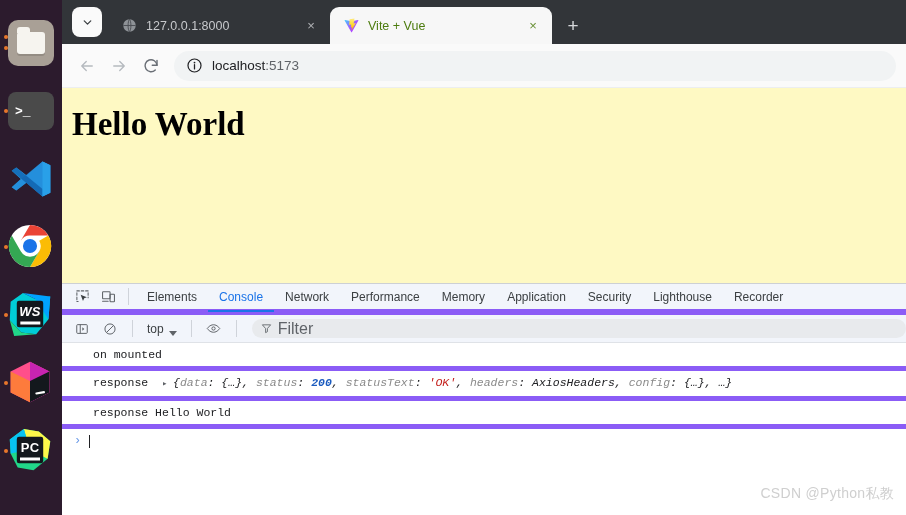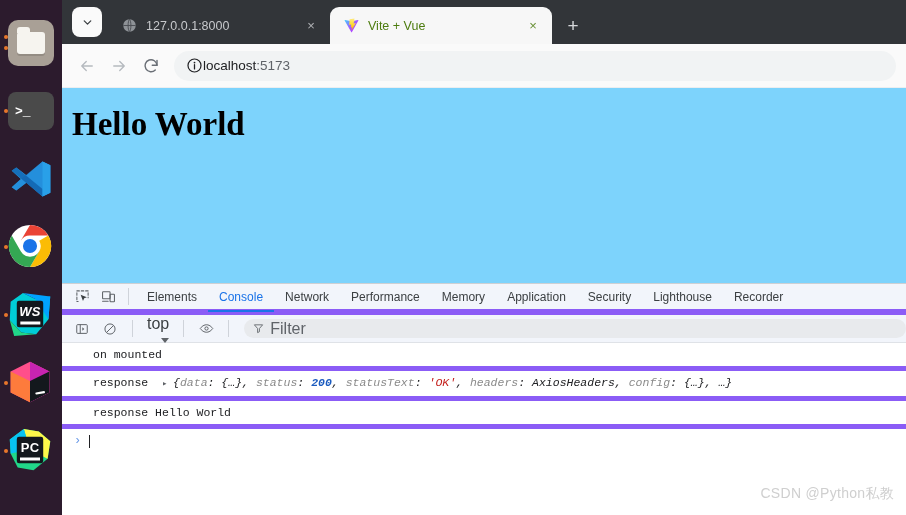--- a/index.html
+++ b/index.html
@@ -75,43 +75,43 @@
   .tab-newbtn { width: 26px; height: 26px; margin: 0 0 6px 8px; display:flex; align-items:center; justify-content:center;
                 color: #d5d7da; font-size: 19px; line-height: 1; border-radius: 50%; flex:0 0 auto; }
 
   
   #toolbar { height: 44px; background: #fafafa; display: flex; align-items: center; padding: 0 10px; gap: 2px;
              border-bottom: 1px solid #eceef0; }
   .nav-btn { width: 30px; height: 30px; border-radius: 50%; display:flex; align-items:center; justify-content:center;
              color: #6a6f76; flex:0 0 auto; }
   .nav-btn.disabled { color: #b5babf; }
   #omnibox { flex: 1 1 auto; height: 30px; background: #f1f3f4; border-radius: 16px; margin-left: 6px;
-             display: flex; align-items: center; padding: 0 12px; }
+             display: flex; align-items: center; padding: 0 12px; gap: 9px; }
   .omni-info { width: 17px; height: 17px; flex:0 0 auto; }
   .omni-url { font-size: 13.5px; color: #202124; font-family: "Liberation Sans", sans-serif; white-space: nowrap; }
   .omni-url .port { color: #5f6368; }
 
   
-  #viewport { height: 196px; background: #7dd3fc; padding: 18px 0 0 10px; overflow: hidden; }
+  #viewport { height: 196px; background: #fef9c3; padding: 18px 0 0 10px; overflow: hidden; }
   #page-heading { font-family: "Liberation Serif", serif; font-size: 33px; font-weight: 700; color: #000; }
 
   
   #devtools { position: absolute; left: 0; right: 0; top: 283px; bottom: 0; background: #fff;
               border-top: 1px solid #cdd0d4; display: flex; flex-direction: column; }
   #dt-tabbar { height: 31px; background: #f2f5fb; display: flex; align-items: center;
                border-bottom: 6px solid #8b5cf6; padding-left: 7px; }
   .dt-icon-btn { width: 26px; height: 26px; display:flex; align-items:center; justify-content:center; flex:0 0 auto; }
   .dt-sep { width: 1px; height: 17px; background: #cfd3da; margin: 0 7px; flex:0 0 auto; }
   .dt-tab { height: 31px; display: flex; align-items: center; padding: 0 11px; font-size: 12px;
             color: #3c4043; white-space: nowrap; flex:0 0 auto; }
   .dt-tab.selected { color: #1a73e8; box-shadow: inset 0 -2px 0 #1a73e8; }
 
   #dt-filterbar { height: 28px; background: #f2f5fb; display: flex; align-items: center;
                   border-bottom: 1px solid #dfe2e7; padding-left: 7px; gap: 2px; }
-  .ctx-select { display: flex; align-items: flex-end; gap: 5px; font-size: 16px; color: #3c4043; padding: 0 5px; flex-direction: column; }
+  .ctx-select { display: flex; align-items: flex-end; gap: 5px; font-size: 12px; color: #3c4043; padding: 0 5px; }
   .caret { width: 0; height: 0; border-left: 4px solid transparent; border-right: 4px solid transparent;
            border-top: 5px solid #5f6368; }
   #filter-box { margin-left: 6px; height: 19px; background: #e8eaed; border-radius: 10px; flex: 1 1 auto;
                 display: flex; align-items: center; gap: 6px; padding: 0 9px; max-width: 100%; }
   .filter-ph { font-size: 16px; color: #5f6368; }
 
   #console-body { flex: 1 1 auto; background: #fff; overflow: hidden; position: relative;
                   font-family: "Liberation Mono", monospace; font-size: 11.5px; }
   .console-row { border-bottom: 5px solid #8b5cf6; padding: 4px 0 4px 31px; color: #202124;
                  white-space: nowrap; line-height: 15px; min-height: 23px; }

